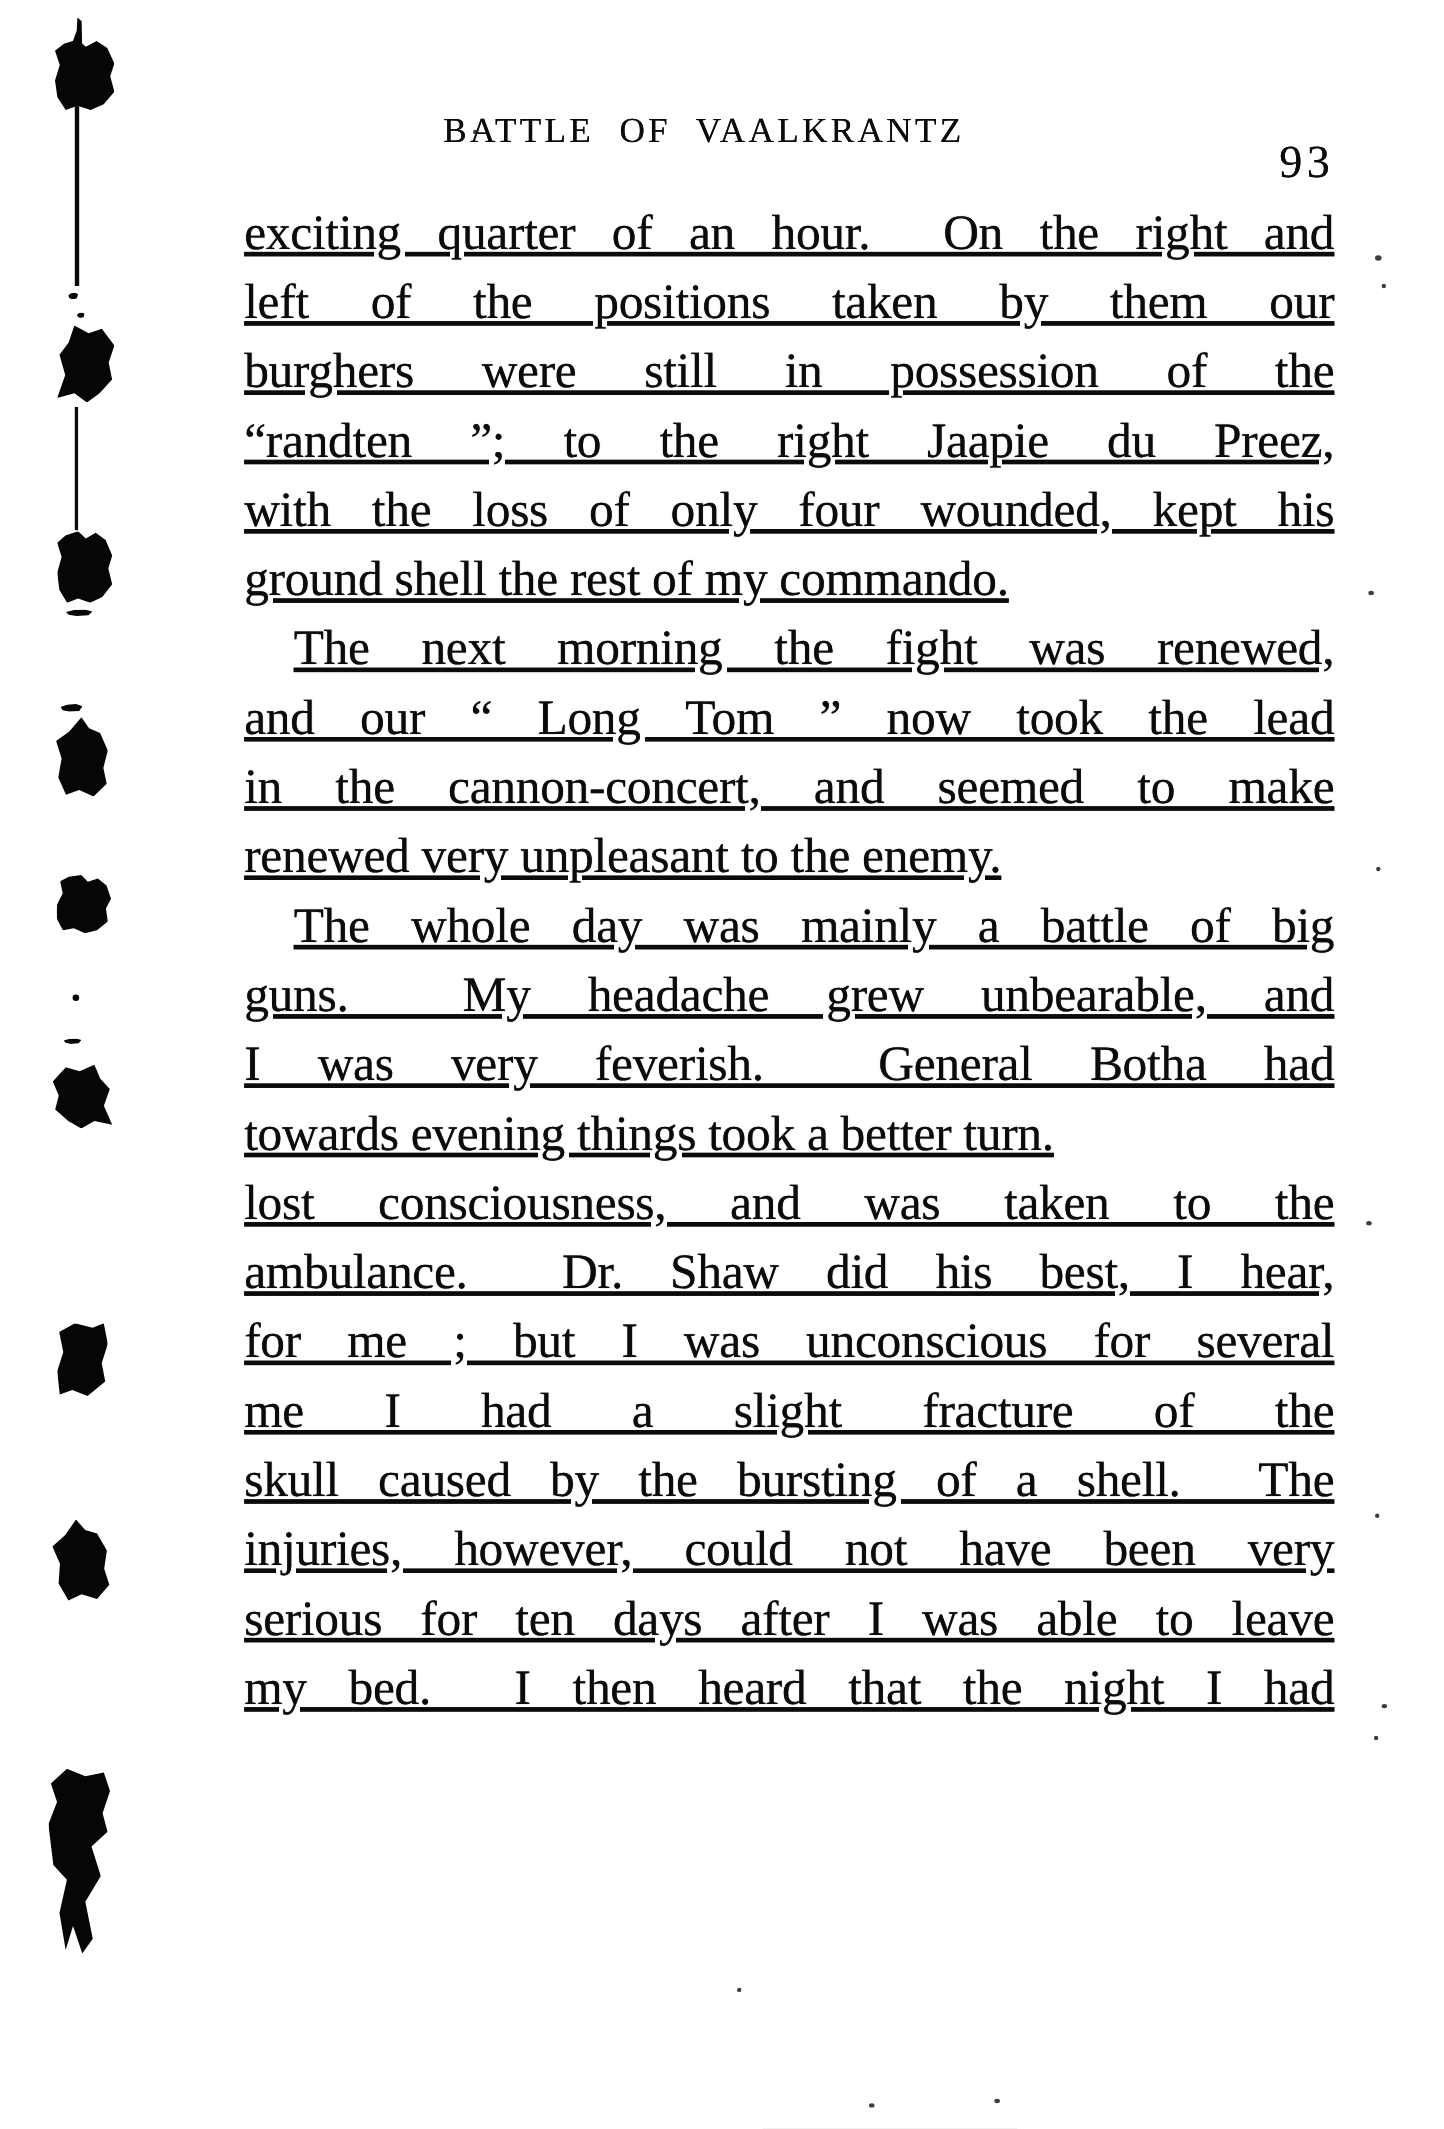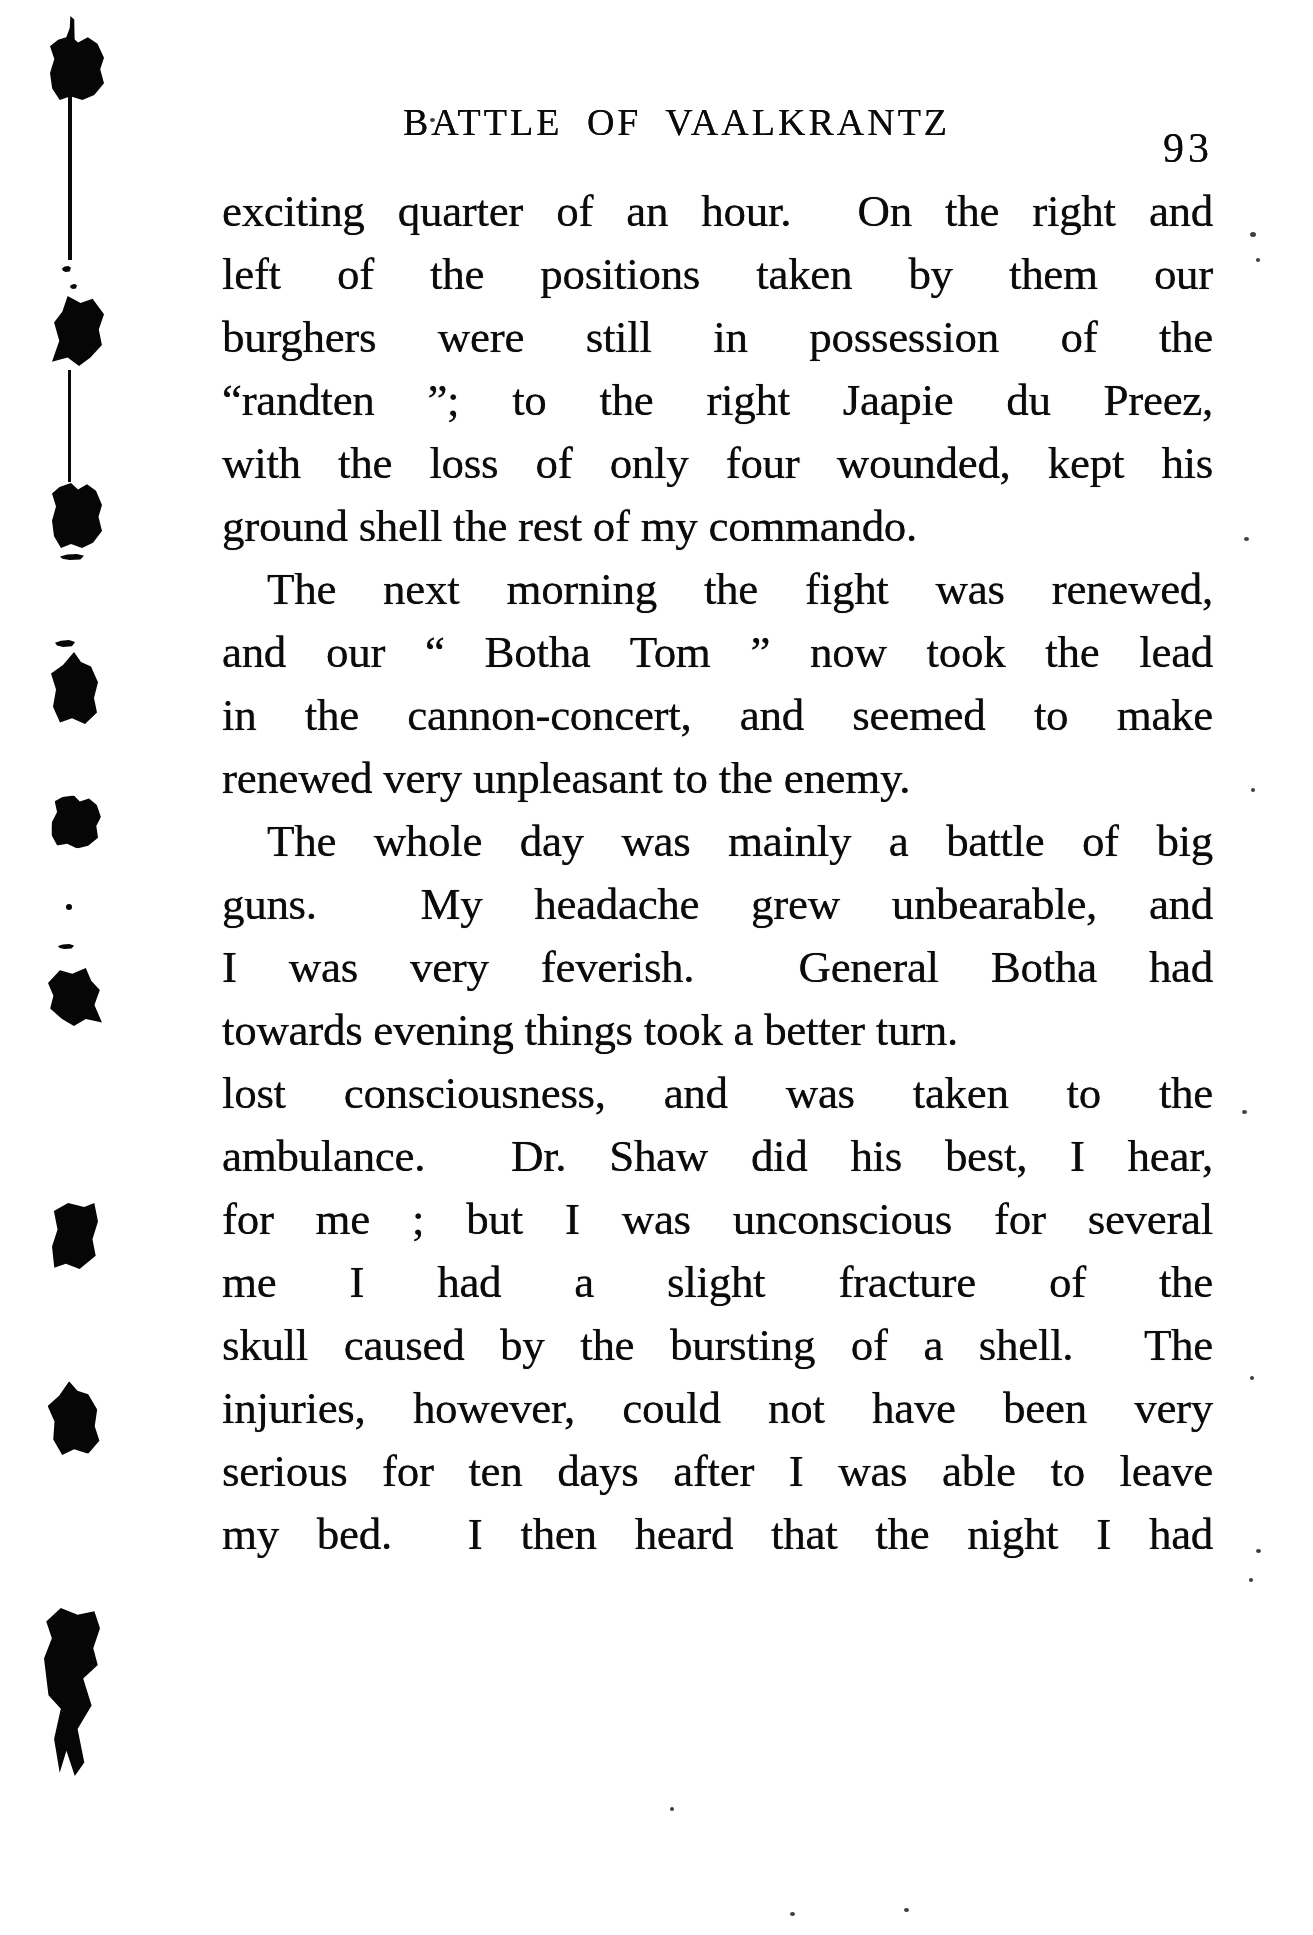--- a/index.html
+++ b/index.html
@@ -7,40 +7,41 @@
     position:relative;
     width:1313px;height:1935px;
     background:#ffffff;
     overflow:hidden;
     font-family:"Liberation Serif","DejaVu Serif",serif;
     color:#0b0b0b;
   }
   
   .running-head-title{
     position:absolute;left:403px;top:100px;
-    font-size:38px;letter-spacing:3px;word-spacing:12px;
+    font-size:32px;letter-spacing:3px;word-spacing:12px;
     white-space:nowrap;
     text-shadow:0 0 0.6px rgba(0,0,0,.9);
   }
   .page-number{
     position:absolute;left:1163px;top:104px;
     font-size:42px;letter-spacing:4px;
     text-shadow:0 0 0.6px rgba(0,0,0,.9);
     margin-top:20px;
   }
   
   .body-text{
     position:absolute;left:222px;top:180px;width:991px;
     font-size:45px;line-height:63px;letter-spacing:-0.3px;
     text-shadow:0 0 0.7px rgba(0,0,0,.85);
   }
   .line{
     height:63px;
     text-align:justify;
     text-align-last:justify;
+    text-decoration:underline;
   }
   .line.plain{text-align:left;text-align-last:left;}
   .line.indent{text-indent:45px;}
   
   .blob,.mark{position:absolute;background:#060606;}
   .vline{position:absolute;background:#0a0a0a;}
   .clipA{clip-path:polygon(15% 6%,38% 0%,52% 10%,70% 2%,88% 12%,100% 34%,93% 52%,100% 74%,82% 92%,60% 100%,38% 94%,18% 100%,4% 82%,0% 58%,8% 36%,0% 16%);}
   .clipB{clip-path:polygon(48% 0%,62% 14%,82% 20%,96% 42%,88% 64%,94% 84%,70% 100%,44% 92%,20% 98%,6% 76%,12% 52%,2% 30%,26% 18%);}
   .clipC{clip-path:polygon(30% 0%,55% 10%,78% 4%,100% 26%,90% 48%,96% 70%,74% 88%,52% 100%,30% 88%,0% 94%,14% 64%,4% 38%,20% 22%);}
   .clipD{clip-path:polygon(35% 0%,70% 6%,92% 0%,100% 28%,88% 55%,95% 80%,60% 100%,30% 92%,5% 98%,0% 66%,12% 40%,4% 12%);}
@@ -79,21 +80,21 @@
   <div class="page-number">93</div>
 
   <div class="body-text">
     <div class="line">exciting quarter of an hour.&nbsp; On the right and</div>
     <div class="line">left of the positions taken by them our</div>
     <div class="line">burghers were still in possession of the</div>
     <div class="line">“randten ”; to the right Jaapie du Preez,</div>
     <div class="line">with the loss of only four wounded, kept his</div>
     <div class="line plain">ground shell the rest of my commando.</div>
     <div class="line indent">The next morning the fight was renewed,</div>
-    <div class="line">and our “ Botha Tom ” now took the lead</div>
+    <div class="line">and our “ Long Tom ” now took the lead</div>
     <div class="line">in the cannon-concert, and seemed to make</div>
     <div class="line plain">renewed very unpleasant to the enemy.</div>
     <div class="line indent">The whole day was mainly a battle of big</div>
     <div class="line">guns.&nbsp; My headache grew unbearable, and</div>
     <div class="line">I was very feverish.&nbsp; General Botha had</div>
     <div class="line plain">towards evening things took a better turn.</div>
     <div class="line">lost consciousness, and was taken to the</div>
     <div class="line">ambulance.&nbsp; Dr. Shaw did his best, I hear,</div>
     <div class="line">for me ; but I was unconscious for several</div>
     <div class="line">me I had a slight fracture of the</div>

